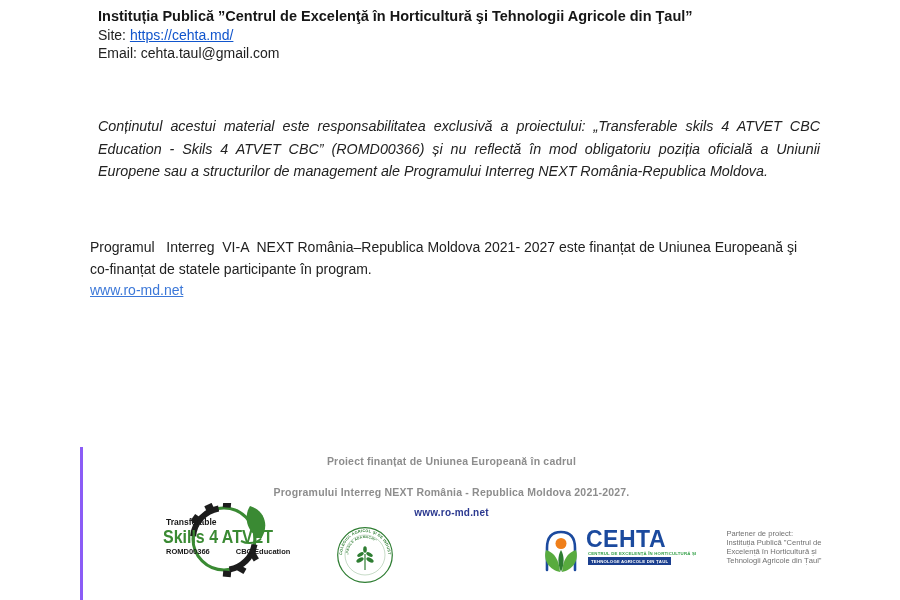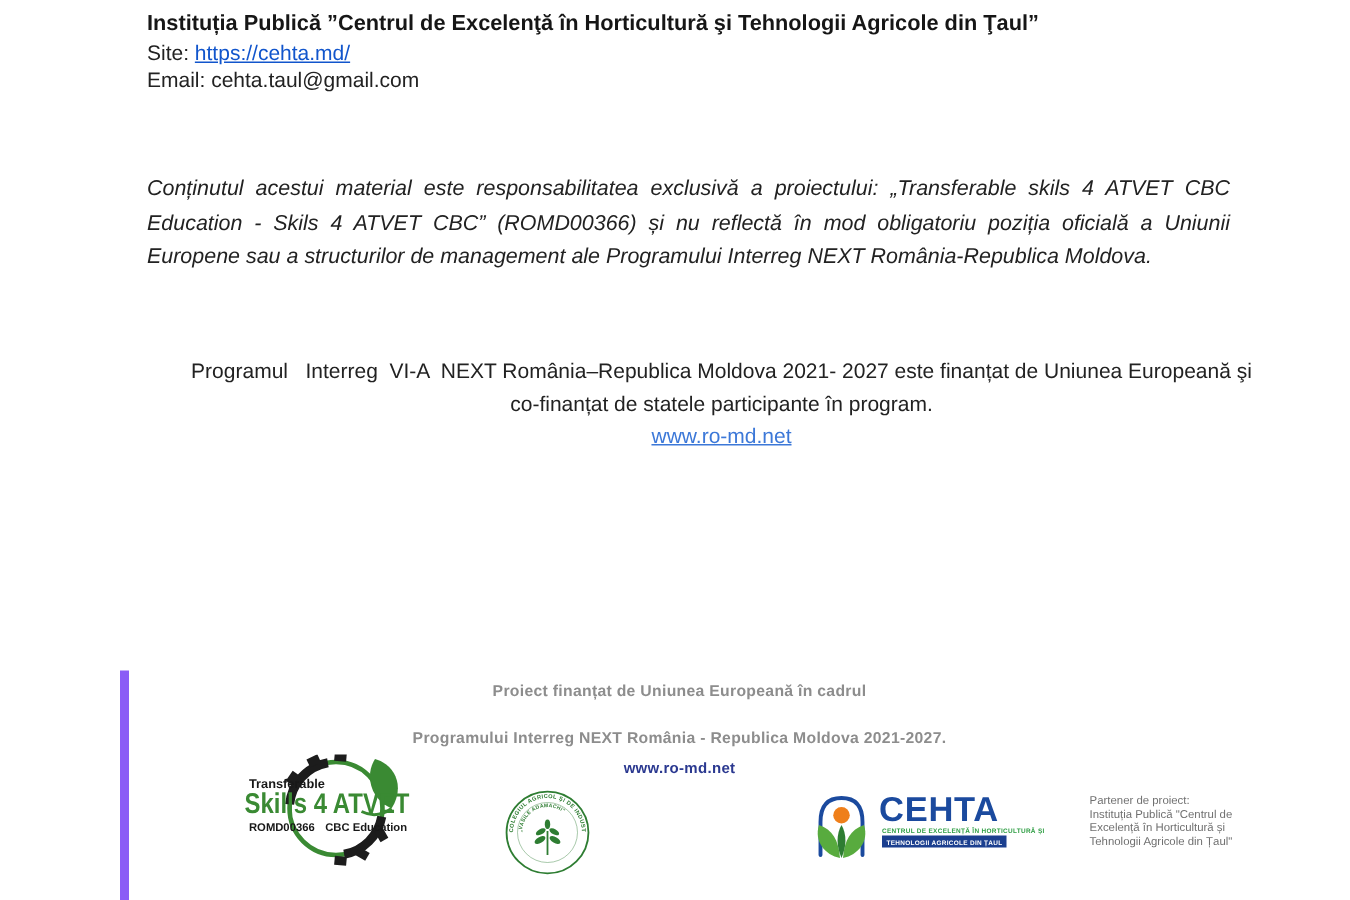--- a/index.html
+++ b/index.html
@@ -18,49 +18,49 @@
   
   .disclaimer {
     position:absolute; left:98px; top:115px; width:722px;
     font-size:14.3px; font-style:italic; line-height:22.5px;
     text-align:justify; color:#222;
   }
 
   
   .funding {
     position:absolute; left:90px; top:237px; width:722px;
-    text-align:center; font-size:14px; line-height:21.5px; color:#222;margin-left:30px;
+    text-align:left; font-size:14px; line-height:21.5px; color:#222;
   }
   .funding-text { white-space:pre-wrap; }
   .funding-link { display:inline-block; margin-top:0px; color:#3c78d8; text-decoration:underline; font-size:14px; }
 
   
   .footer {
     position:absolute; left:80px; top:447px; width:740px; height:153px;
-    border-left:6px solid #8b5cf6;
+    border-left:3px solid #8b5cf6;
   }
   .footer-line {
     text-align:center; font-size:10.5px; font-weight:700; color:#8d8d8d; letter-spacing:0.2px;
   }
   .footer-line-1 { margin-top:8px; }
   .footer-line-2 { margin-top:19px; }
   .footer-link {
     display:block; text-align:center; margin-top:9px;
     font-size:10px; font-weight:700; color:#2b3990; text-decoration:none; letter-spacing:0.2px;
   }
 
   
   .logo-atvet { position:absolute; left:158px; top:503px; width:126px; height:86px; }
   .logo-atvet svg { position:absolute; left:0; top:0; }
   .atvet-top  { position:absolute; left:8px;  top:14px; font-size:8.5px; font-weight:700; color:#181818; }
   .atvet-main {
     position:absolute; left:5px; top:23px; font-size:19px; font-weight:700; color:#3a8a33;
     white-space:nowrap; transform:scaleX(0.84); transform-origin:0 0;
   }
-  .atvet-codes { position:absolute; left:8px; top:44px; display:flex; gap:7px;
+  .atvet-codes { position:absolute; left:8px; top:44px; display:flex; gap:26px;
                  font-size:7.5px; font-weight:700; color:#181818; white-space:nowrap; }
 
   
   .logo-college { position:absolute; left:336px; top:526px; display:flex; }
   .college-caption { margin-left:9px; margin-top:4px; font-size:7.6px; line-height:9px; color:#707070; }
 
   
   .logo-cehta { position:absolute; left:538px; top:527px; display:flex; }
   .cehta-word-col { margin-left:2px; margin-top:1px; }
   .cehta-name { font-size:23px; font-weight:700; color:#1b4a9e; letter-spacing:0.5px; line-height:23px; }

